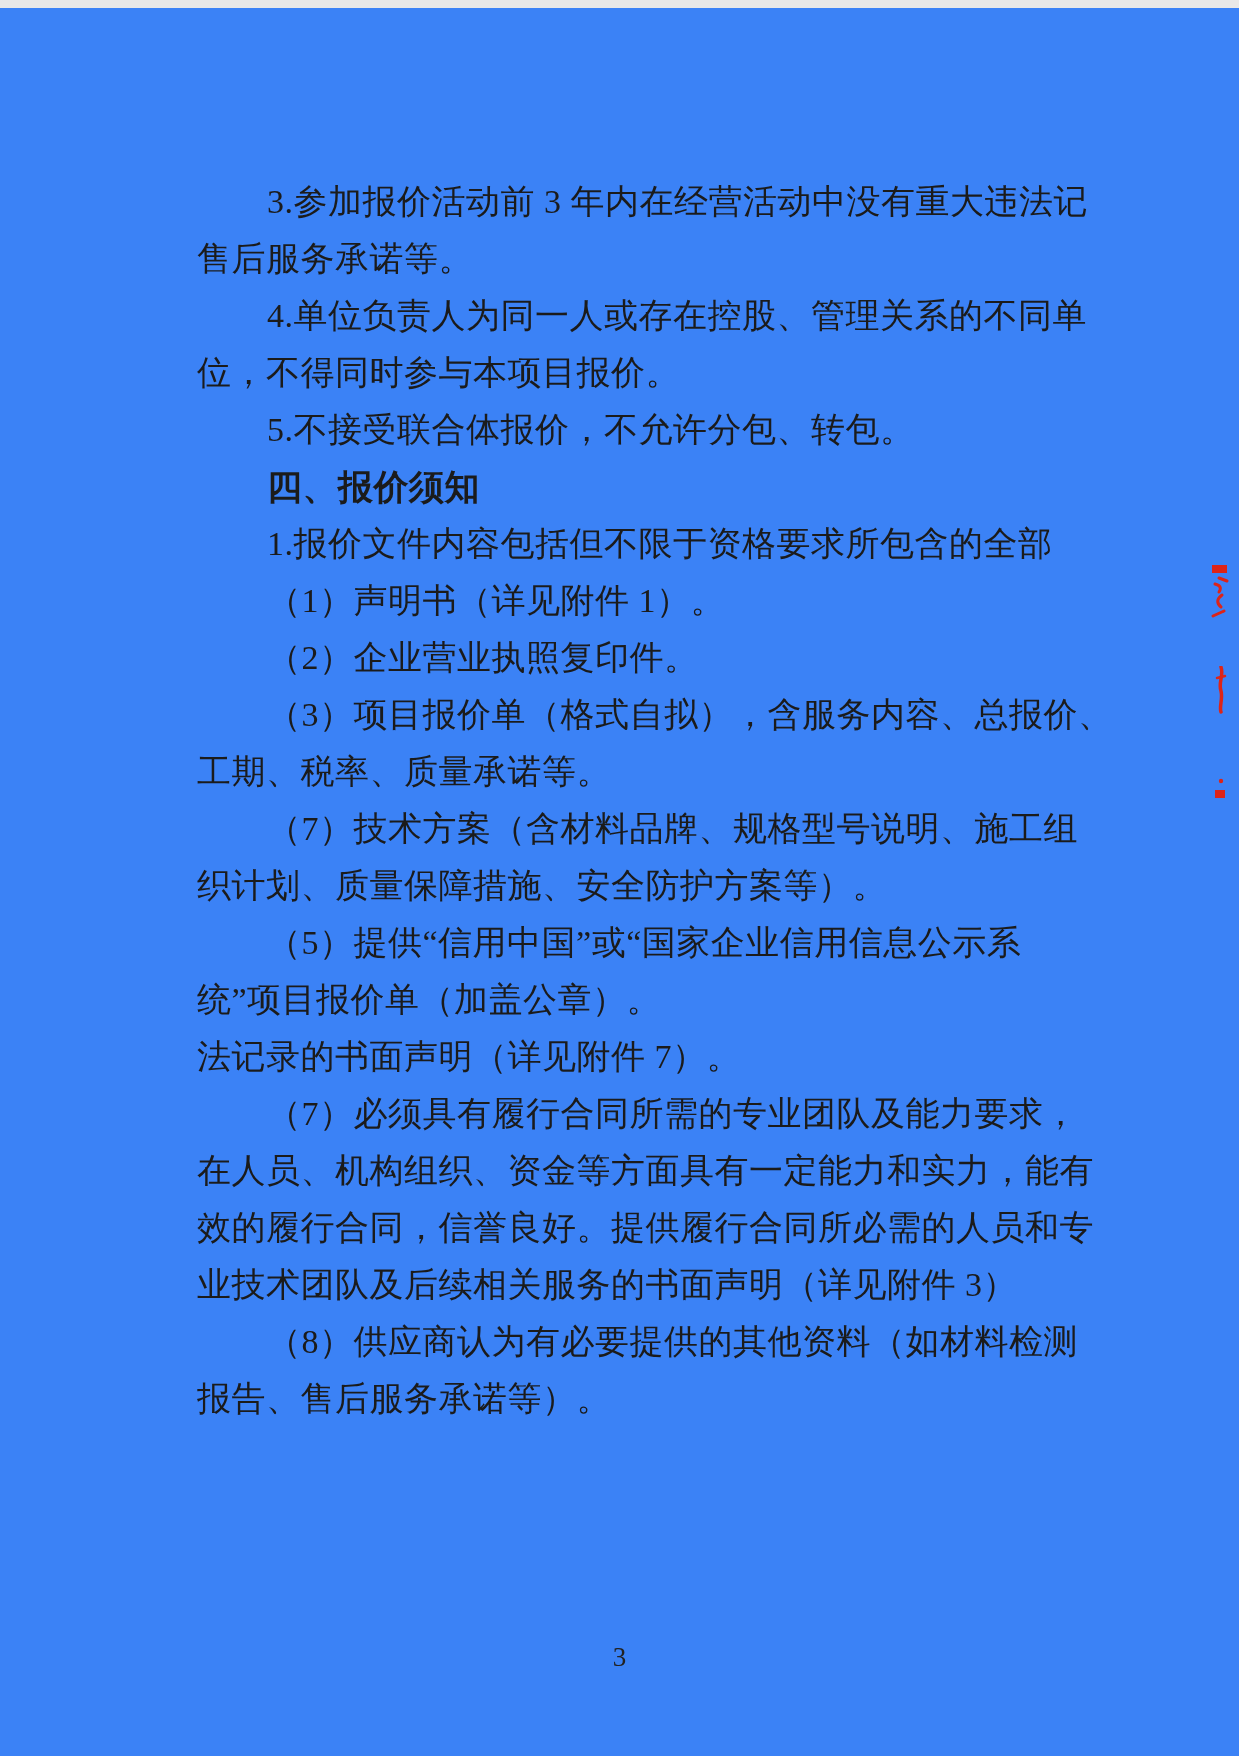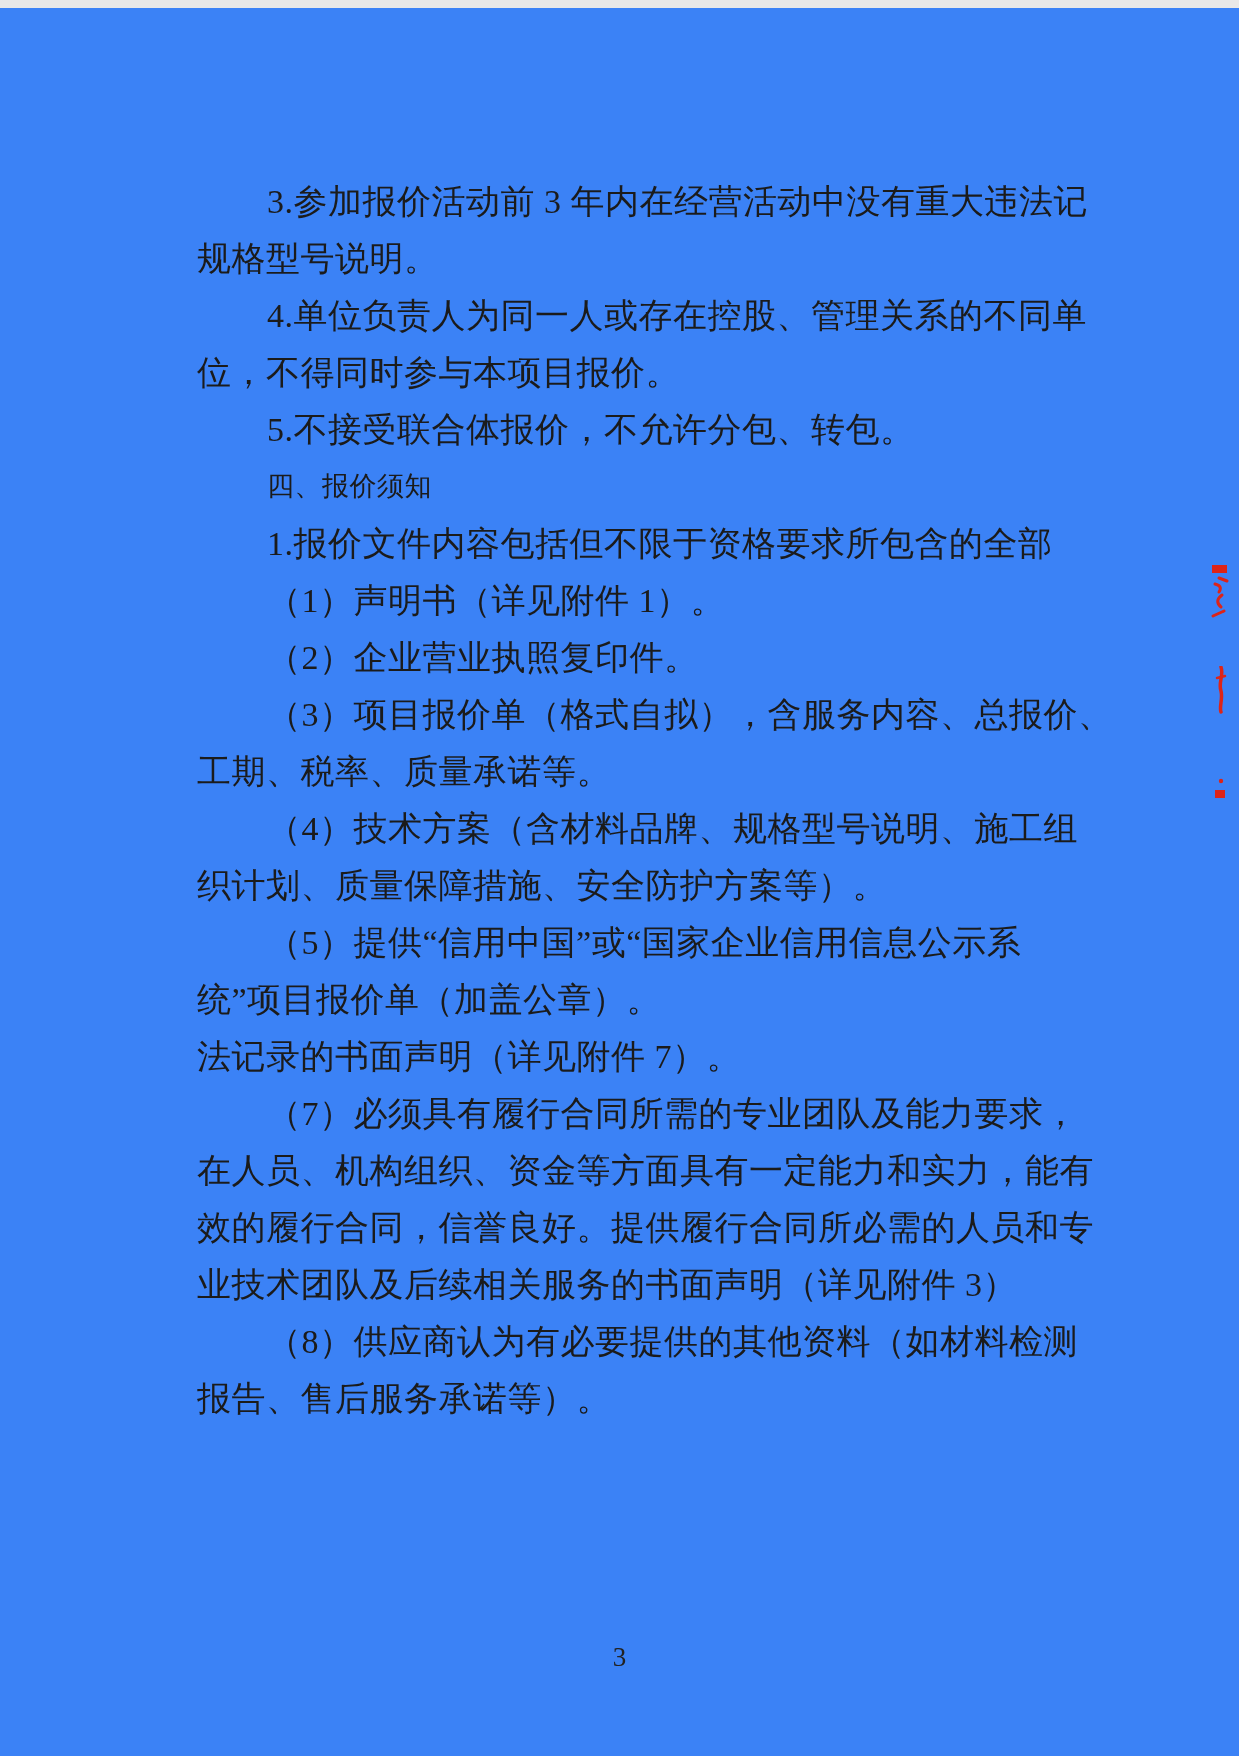--- a/index.html
+++ b/index.html
@@ -19,53 +19,53 @@
   .line{
     height:57px;
     line-height:57px;
     font-size:34px;
     white-space:nowrap;
     letter-spacing:0.5px;
   }
   .line.indent{padding-left:70px;}
   .line.heading{
     font-family:"Liberation Sans", sans-serif;
-    font-weight:400;
-    font-size:27px;
+    font-weight:700;
+    font-size:35px;
   }
   .page-number{
     position:absolute;
     top:1634px;left:0;width:100%;
     text-align:center;
     font-size:27px;
     color:#222;
   }
   .seal-fragment{position:absolute;}
   .seal-a{left:1210px;top:556px;}
   .seal-b{left:1214px;top:658px;}
   .seal-c{left:1213px;top:770px;}
 </style>
 </head>
 <body>
 
 <div class="page">
 
   <div class="textblock">
       <div class="line indent">3.参加报价活动前 3 年内在经营活动中没有重大违法记</div>
-      <div class="line">规格型号说明。</div>
+      <div class="line">售后服务承诺等。</div>
       <div class="line indent">4.单位负责人为同一人或存在控股、管理关系的不同单</div>
       <div class="line">位，不得同时参与本项目报价。</div>
       <div class="line indent">5.不接受联合体报价，不允许分包、转包。</div>
       <div class="line indent heading">四、报价须知</div>
       <div class="line indent">1.报价文件内容包括但不限于资格要求所包含的全部</div>
       <div class="line indent">（1）声明书（详见附件 1）。</div>
       <div class="line indent">（2）企业营业执照复印件。</div>
       <div class="line indent">（3）项目报价单（格式自拟），含服务内容、总报价、</div>
       <div class="line">工期、税率、质量承诺等。</div>
-      <div class="line indent">（4）技术方案（含材料品牌、规格型号说明、施工组</div>
+      <div class="line indent">（7）技术方案（含材料品牌、规格型号说明、施工组</div>
       <div class="line">织计划、质量保障措施、安全防护方案等）。</div>
       <div class="line indent">（5）提供“信用中国”或“国家企业信用信息公示系</div>
       <div class="line">统”项目报价单（加盖公章）。</div>
       <div class="line">法记录的书面声明（详见附件 7）。</div>
       <div class="line indent">（7）必须具有履行合同所需的专业团队及能力要求，</div>
       <div class="line">在人员、机构组织、资金等方面具有一定能力和实力，能有</div>
       <div class="line">效的履行合同，信誉良好。提供履行合同所必需的人员和专</div>
       <div class="line">业技术团队及后续相关服务的书面声明（详见附件 3）</div>
       <div class="line indent">（8）供应商认为有必要提供的其他资料（如材料检测</div>
       <div class="line">报告、售后服务承诺等）。</div>

